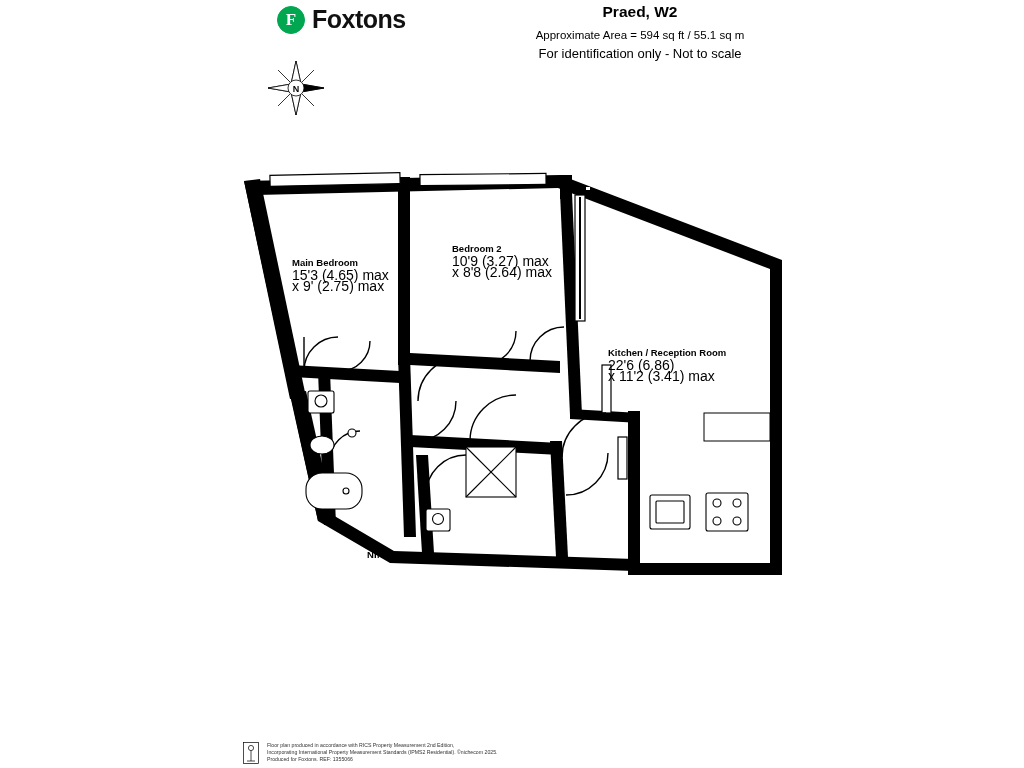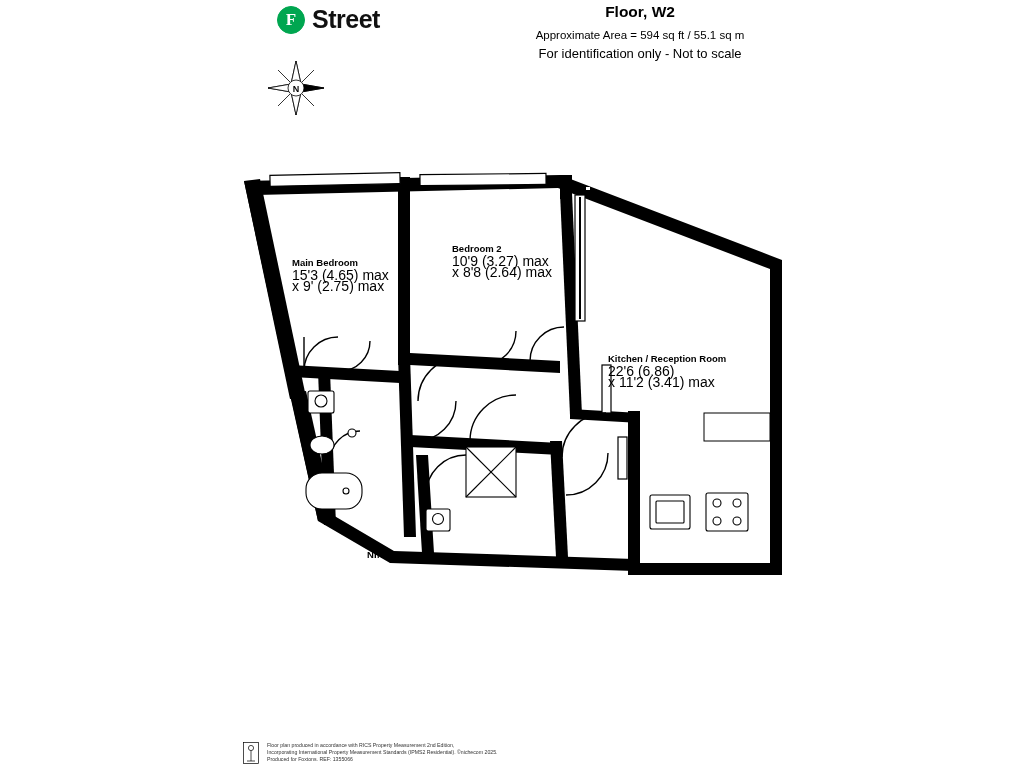--- a/index.html
+++ b/index.html
@@ -109,21 +109,21 @@
     display: block;
     margin-bottom: 2px;
   }
   .room-label .rdim {
     font-size: 14px;
     display: block;
   }
 
   #label-main-bedroom { left: 62px; top: 92px; width: 140px; }
   #label-bedroom2     { left: 222px; top: 78px; width: 140px; }
-  #label-kitchen      { left: 378px; top: 188px; width: 170px; }
+  #label-kitchen      { left: 378px; top: 182px; width: 170px; }
 
   #floor-note {
     position: absolute;
     left: 90px;
     top: 384px;
     font-size: 9.5px;
     font-weight: bold;
     letter-spacing: 0.2px;
     padding-left: 47px;
   }
@@ -156,25 +156,25 @@
     color: #333;
   }
 </style>
 </head>
 <body>
 
 <div id="header">
 
   <div id="brand">
     <div id="brand-mark">F</div>
-    <div id="brand-name">Street</div>
+    <div id="brand-name">Foxtons</div>
   </div>
 
   <div id="title-block">
-    <div id="title-line2">Floor, W2</div>
+    <div id="title-line2">Praed, W2</div>
     <div id="area-line">Approximate Area = 594 sq ft / 55.1 sq m</div>
     <div id="identification-line">For identification only - Not to scale</div>
   </div>
 
   <svg id="compass" viewBox="0 0 68 62">
     <g stroke="#000" stroke-width="0.8" fill="none">
 
       <polygon points="34,4 39,27 62,31 39,35 34,58 29,35 6,31 29,27" fill="#ffffff"></polygon>
       <polygon points="34,4 39,27 34,31 29,27" fill="#ffffff"></polygon>
       <polygon points="34,58 39,35 34,31 29,35" fill="#ffffff"></polygon>

